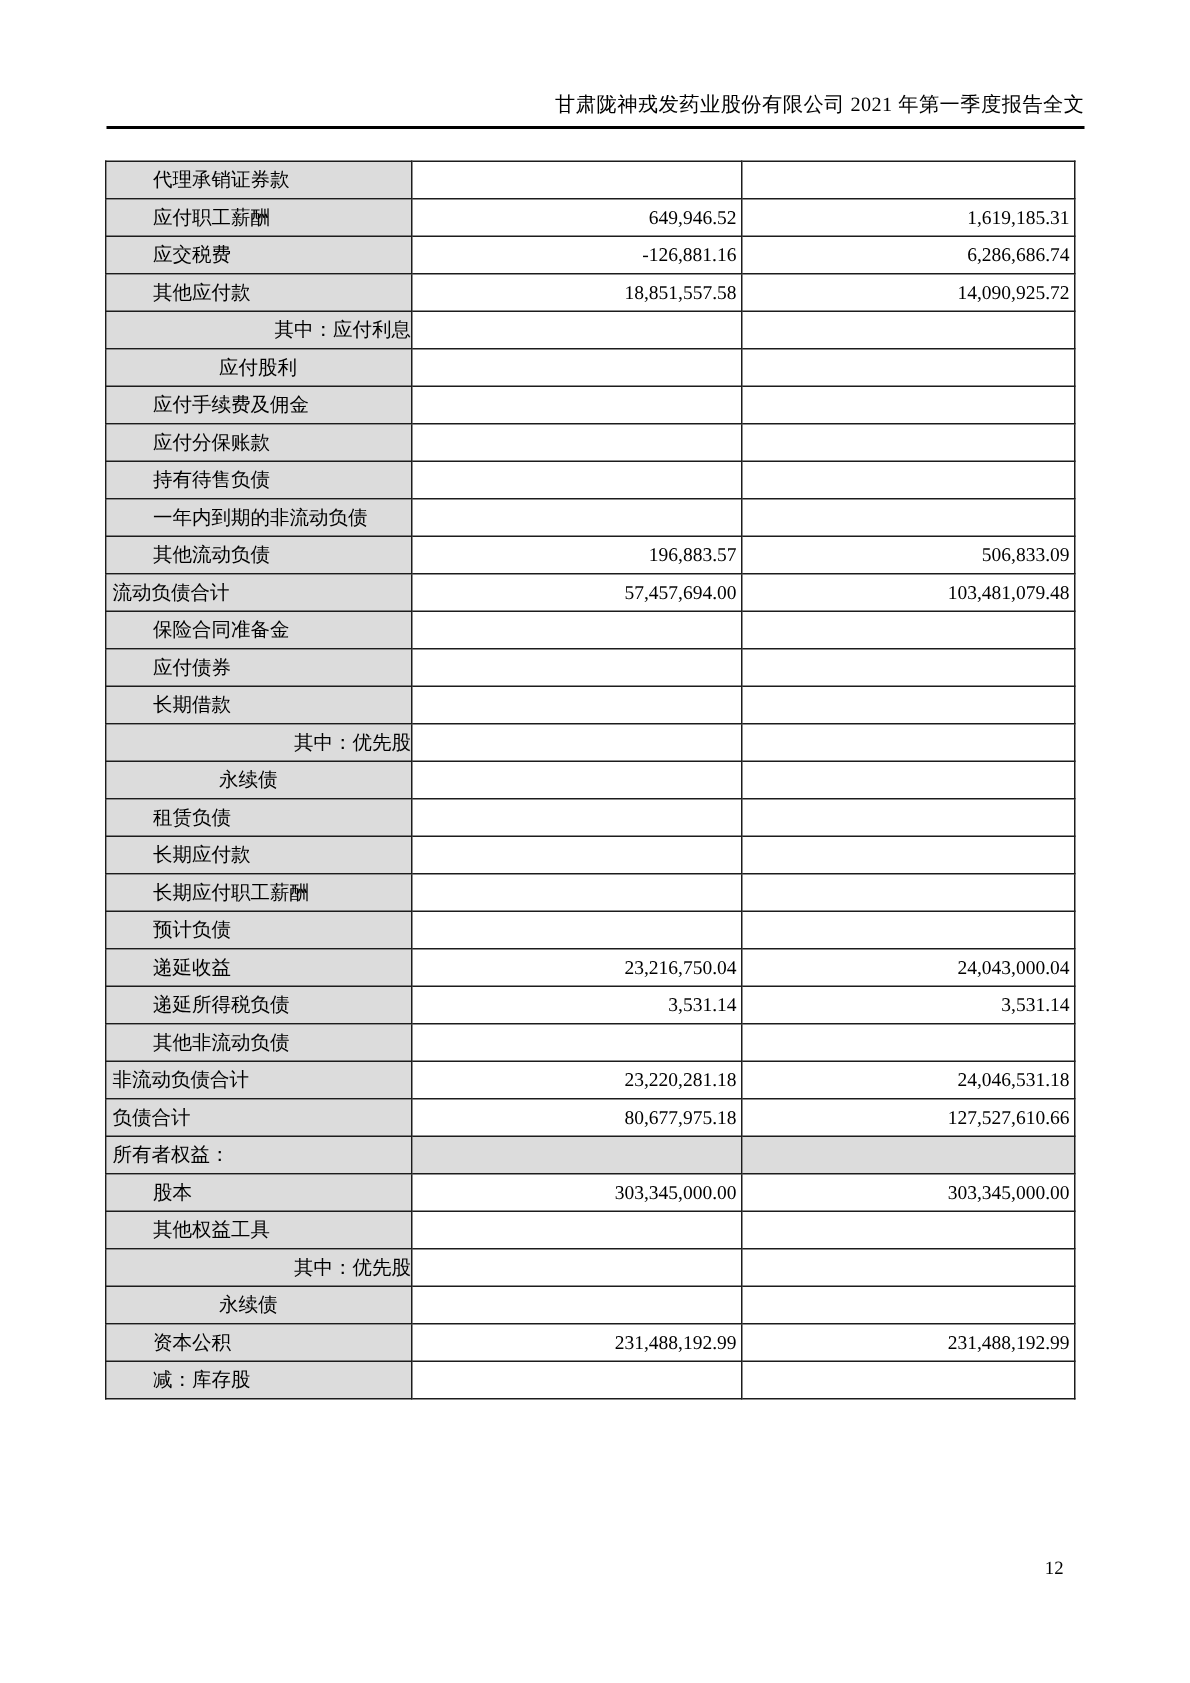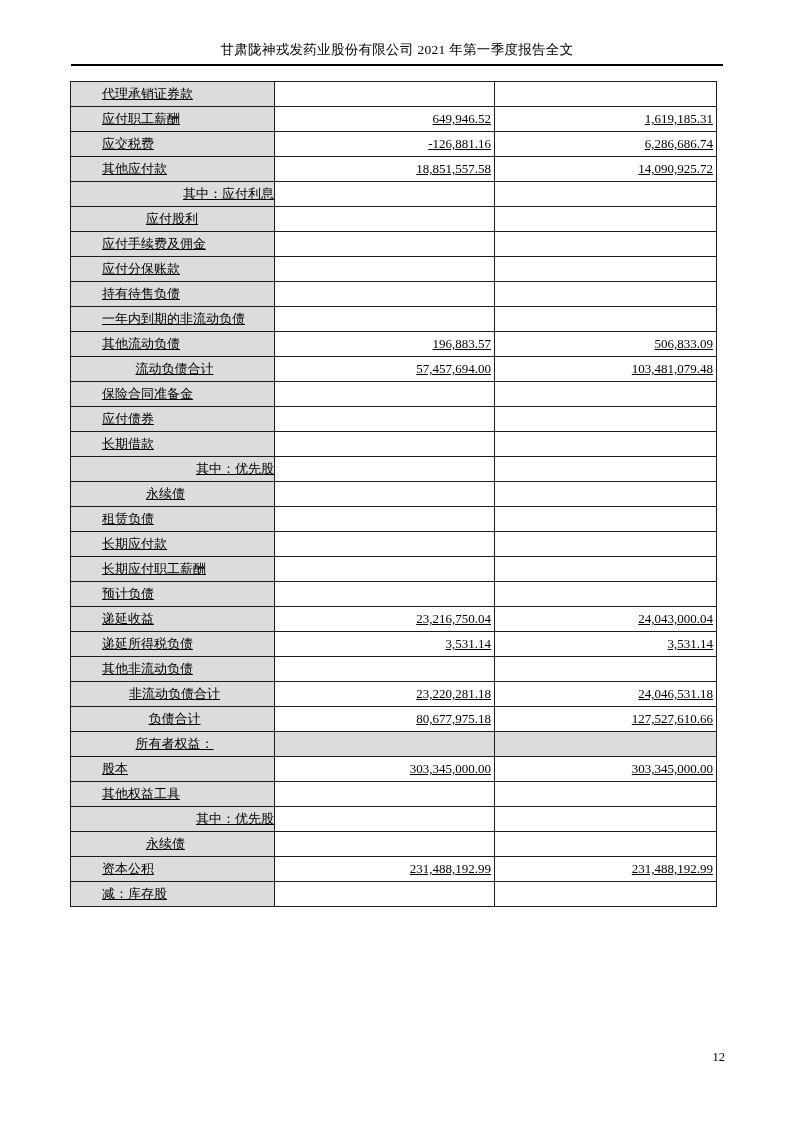--- a/index.html
+++ b/index.html
@@ -11,63 +11,61 @@
     position: relative;
   }
   .page {
     position: relative;
     width: 793px; height: 1122px;
     background: #ffffff;
     overflow: hidden;
   }
   .doc-header {
     position: absolute;
-    left: 71px; top: 40px;
+    left: 71px; top: 60px;
     width: 652px;
-    text-align: center;
+    text-align: right;
     font-size: 13.5px;
     line-height: 20px;
     padding-bottom: 4px;
     border-bottom: 2px solid #000000;
     letter-spacing: 0.3px;
   }
   table.balance-sheet {
     position: absolute;
-    left: 70px; top: 81px;
+    left: 70px; top: 107px;
     width: 646px; height: 655px;
     border-collapse: collapse;
     table-layout: fixed;
-    text-decoration: underline;
   }
   table.balance-sheet td {
     border: 1px solid #1c1c1c;
     font-size: 13px;
     white-space: nowrap;
     overflow: hidden;
     vertical-align: middle;
     height: 25px;
   }
   td.label-cell { background: #dcdcdc; }
   td.num-cell {
     background: #ffffff;
     text-align: right;
     padding-right: 3px;
     font-size: 12.5px;
   }
   tr.section-row td.num-cell { background: #dcdcdc; }
-  .indent-0 { padding-left: 4px; text-align: center; }
+  .indent-0 { padding-left: 4px; }
   .indent-1 { padding-left: 31px; }
   .indent-2 { padding-left: 47px; text-align: right; }
   .indent-3 { padding-left: 75px; }
   .page-number {
     position: absolute;
     top: 1038px;
-    right: 68px;
+    right: 84px;
     font-size: 12.5px;
-    margin-top: 12px;
   }
 </style>
 </head>
 <body>
 
 <div class="page">
 
   <div class="doc-header">甘肃陇神戎发药业股份有限公司 2021 年第一季度报告全文</div>
 
   <table class="balance-sheet">

